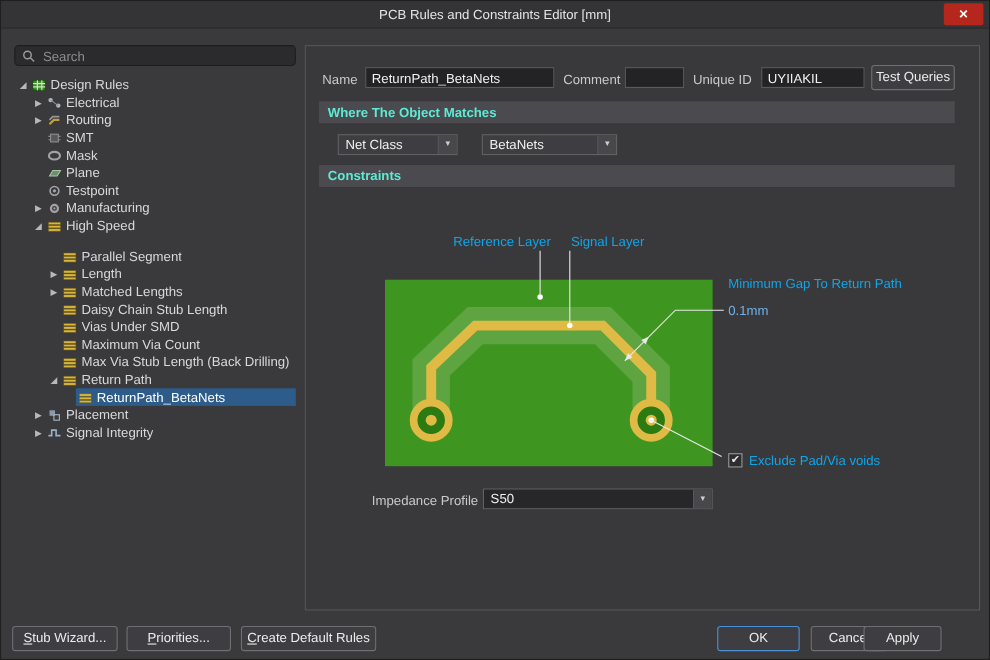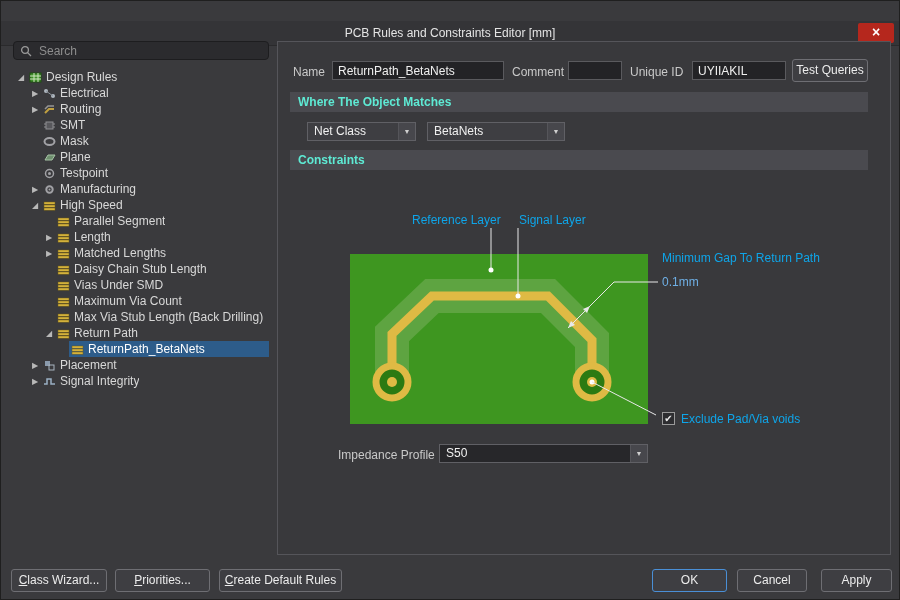--- a/index.html
+++ b/index.html
@@ -1,19 +1,19 @@
 <!DOCTYPE html>
 <html style="--accent-blue: #4a8fd6; --selection: #2d5c8a; --pcb-green: #3e9620; --band-green: #5ea441; --trace-yellow: #dfba44; --value-blue: #6fb0e6;"><head>
 <meta charset="utf-8">
 <style>
   html,body{margin:0;padding:0;background:#2a2a2a;font-family:"Liberation Sans",sans-serif;}
   #window{position:relative;width:900px;height:600px;background:#3a3a3d;border:1px solid #1f1f1f;box-sizing:border-box;overflow:hidden;font-size:12px;color:#d8d8d8;}
 
   
-  #titlebar{position:absolute;left:0;top:0;right:0;height:24px;background:#343437;border-bottom:1px solid #2a2a2c;margin-top:20px;}
+  #titlebar{position:absolute;left:0;top:0;right:0;height:24px;background:#343437;border-bottom:1px solid #2a2a2c;}
   #title{position:absolute;left:0;right:0;top:0;height:24px;line-height:24px;text-align:center;color:#e4e4e4;}
   #close-btn{position:absolute;right:5px;top:2px;width:36px;height:20px;background:#b5271d;border-radius:2px;color:#fff;text-align:center;line-height:19px;font-size:14px;font-weight:bold;cursor:default;}
 
   
   #search-box{position:absolute;left:12px;top:40px;width:256px;height:19px;background:#2b2b2e;border:1px solid #1d1d1f;border-radius:4px;box-sizing:border-box;display:flex;align-items:center;padding:0 6px;gap:5px;}
   #search-box input{flex:1;background:transparent;border:none;outline:none;color:#cfcfcf;font-size:12px;font-family:"Liberation Sans",sans-serif;}
   #search-box input::placeholder{color:#8d8d8d;}
 
   
   #tree{position:absolute;left:10px;top:68px;width:258px;height:486px;overflow:hidden;}
@@ -182,21 +182,21 @@
           <span class="ticon">
             <svg width="13" height="13">
               <rect x="1" y="3" width="11" height="2.2" fill="#d9b63e" stroke="#6b5a14" stroke-width="0.5"></rect>
               <rect x="1" y="6" width="11" height="2.2" fill="#d9b63e" stroke="#6b5a14" stroke-width="0.5"></rect>
               <rect x="1" y="9" width="11" height="2.2" fill="#d9b63e" stroke="#6b5a14" stroke-width="0.5"></rect>
             </svg>
           </span>
           <span class="tlabel">High Speed</span>
         </span>
       </div>
-      <div class="tree-row" style="padding-left: 32px;">
+      <div class="tree-row" style="padding-left: 32px; margin-top: 12px;">
         <span class="arrow"></span>
         <span class="row-body">
           <span class="ticon">
             <svg width="13" height="13">
               <rect x="1" y="3" width="11" height="2.2" fill="#d9b63e" stroke="#6b5a14" stroke-width="0.5"></rect>
               <rect x="1" y="6" width="11" height="2.2" fill="#d9b63e" stroke="#6b5a14" stroke-width="0.5"></rect>
               <rect x="1" y="9" width="11" height="2.2" fill="#d9b63e" stroke="#6b5a14" stroke-width="0.5"></rect>
             </svg>
           </span>
           <span class="tlabel">Parallel Segment</span>
@@ -339,21 +339,21 @@
     <div class="flabel" style="left:352px;top:23px;">Unique ID</div>
     <input class="finput" style="left: 414px; top: 19px; width: 94px;" type="text" value="UYIIAKIL">
     <div class="btn" style="left:514px;top:17px;width:76px;">Test Queries</div>
 
     <div class="section-bar" style="top:50px;">Where The Object Matches</div>
 
     <div class="dropdown" style="left:29px;top:80px;width:109px;">
       <span class="dd-value">Net Class</span>
       <span class="dd-arrow">▼</span>
     </div>
-    <div class="dropdown" style="left:149px;top:80px;width:138px;">
+    <div class="dropdown" style="left:160px;top:80px;width:123px;">
       <span class="dd-value">BetaNets</span>
       <span class="dd-arrow">▼</span>
     </div>
 
     <div class="section-bar" style="top:108px;">Constraints</div>
 
     <div class="diagram-label" style="left:134px;top:171px;">Reference Layer</div>
     <div class="diagram-label" style="left:241px;top:171px;">Signal Layer</div>
     <div class="diagram-label" style="left:384px;top:209px;">Minimum Gap To Return Path</div>
     <div class="diagram-label" id="min-gap-value" style="left:384px;top:233px;">0.1mm</div>
@@ -384,20 +384,20 @@
     <div id="exclude-checkbox">✔</div>
     <div class="diagram-label" style="left:403px;top:370px;">Exclude Pad/Via voids</div>
 
     <div class="flabel" style="left:60px;top:406px;">Impedance Profile</div>
     <div class="dropdown dark" style="left:161px;top:402px;width:209px;padding-left:11px;">
       <span class="dd-value">S50</span>
       <span class="dd-arrow">▼</span>
     </div>
   </div>
 
-  <div class="btn mnemonic" style="left:10px;top:568px;width:96px;">Class Wizard...</div>
+  <div class="btn mnemonic" style="left:10px;top:568px;width:96px;">Stub Wizard...</div>
   <div class="btn mnemonic" style="left:114px;top:568px;width:95px;">Priorities...</div>
   <div class="btn mnemonic" style="left:218px;top:568px;width:123px;">Create Default Rules</div>
   <div class="btn default" style="left:651px;top:568px;width:75px;">OK</div>
   <div class="btn" style="left:736px;top:568px;width:70px;">Cancel</div>
-  <div class="btn" style="left:820px;top:568px;width:71px;text-align:center;">Apply</div>
+  <div class="btn" style="left:784px;top:568px;width:71px;text-align:center;">Apply</div>
 
 </div>
 
 </body></html>

